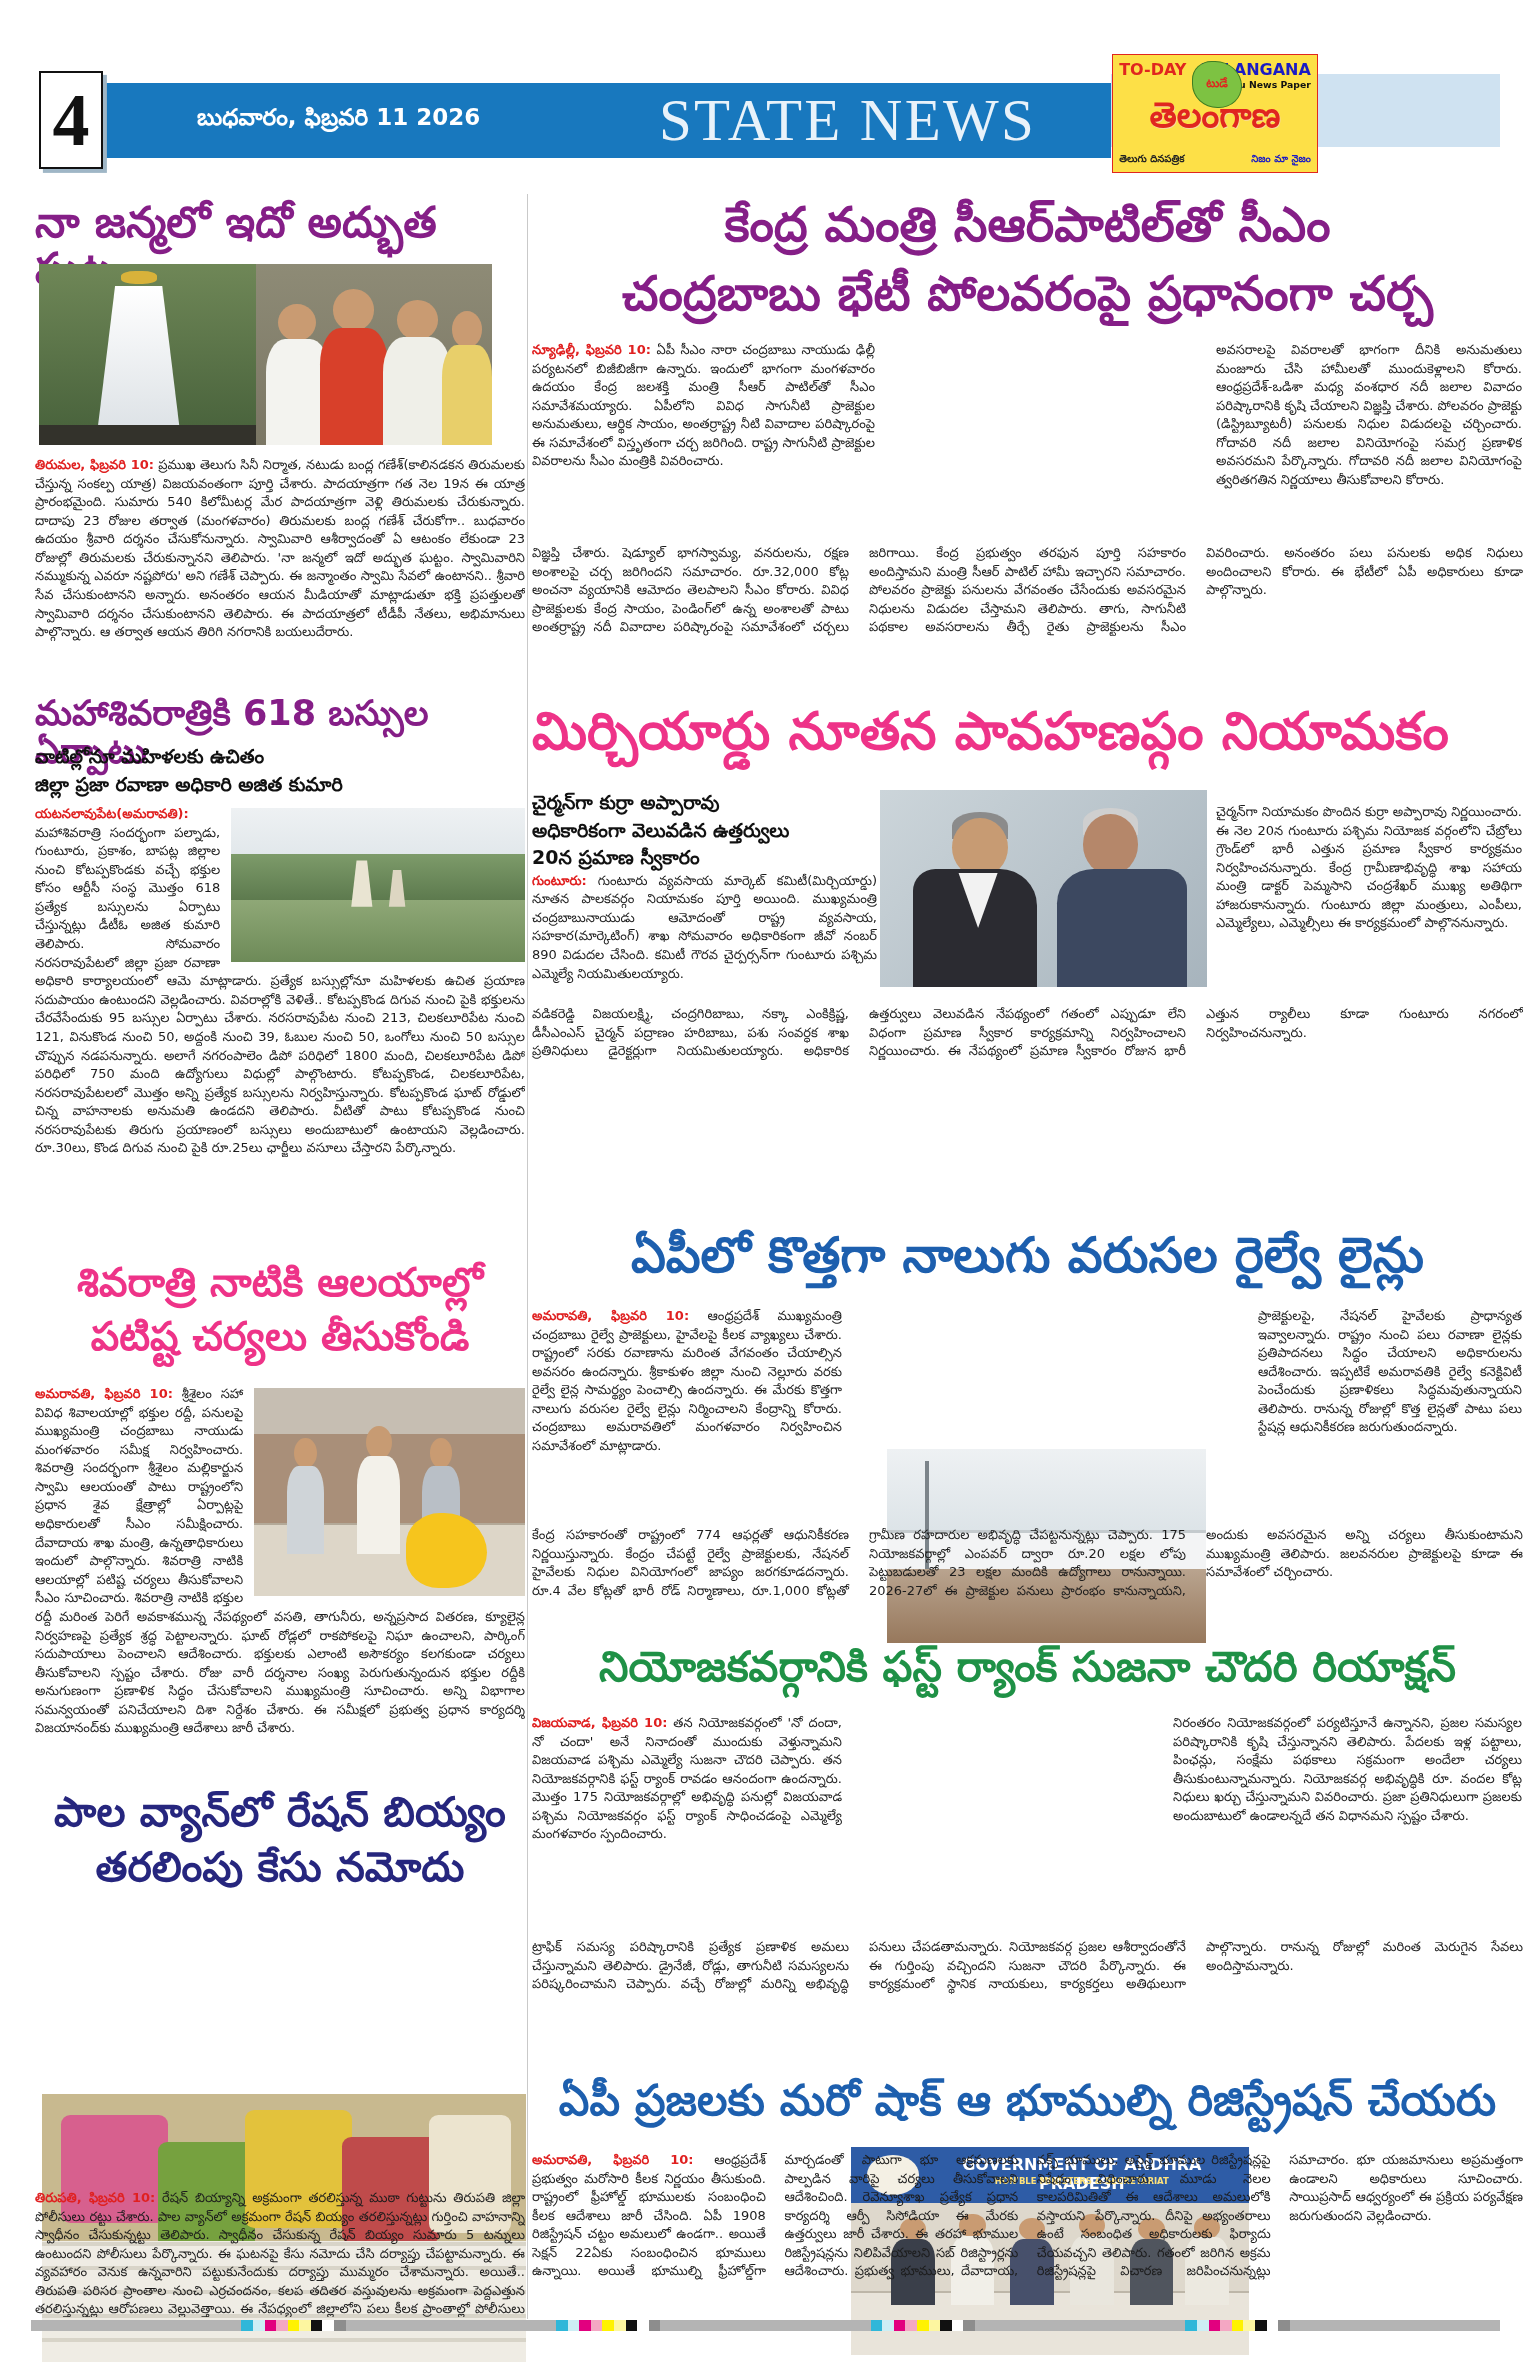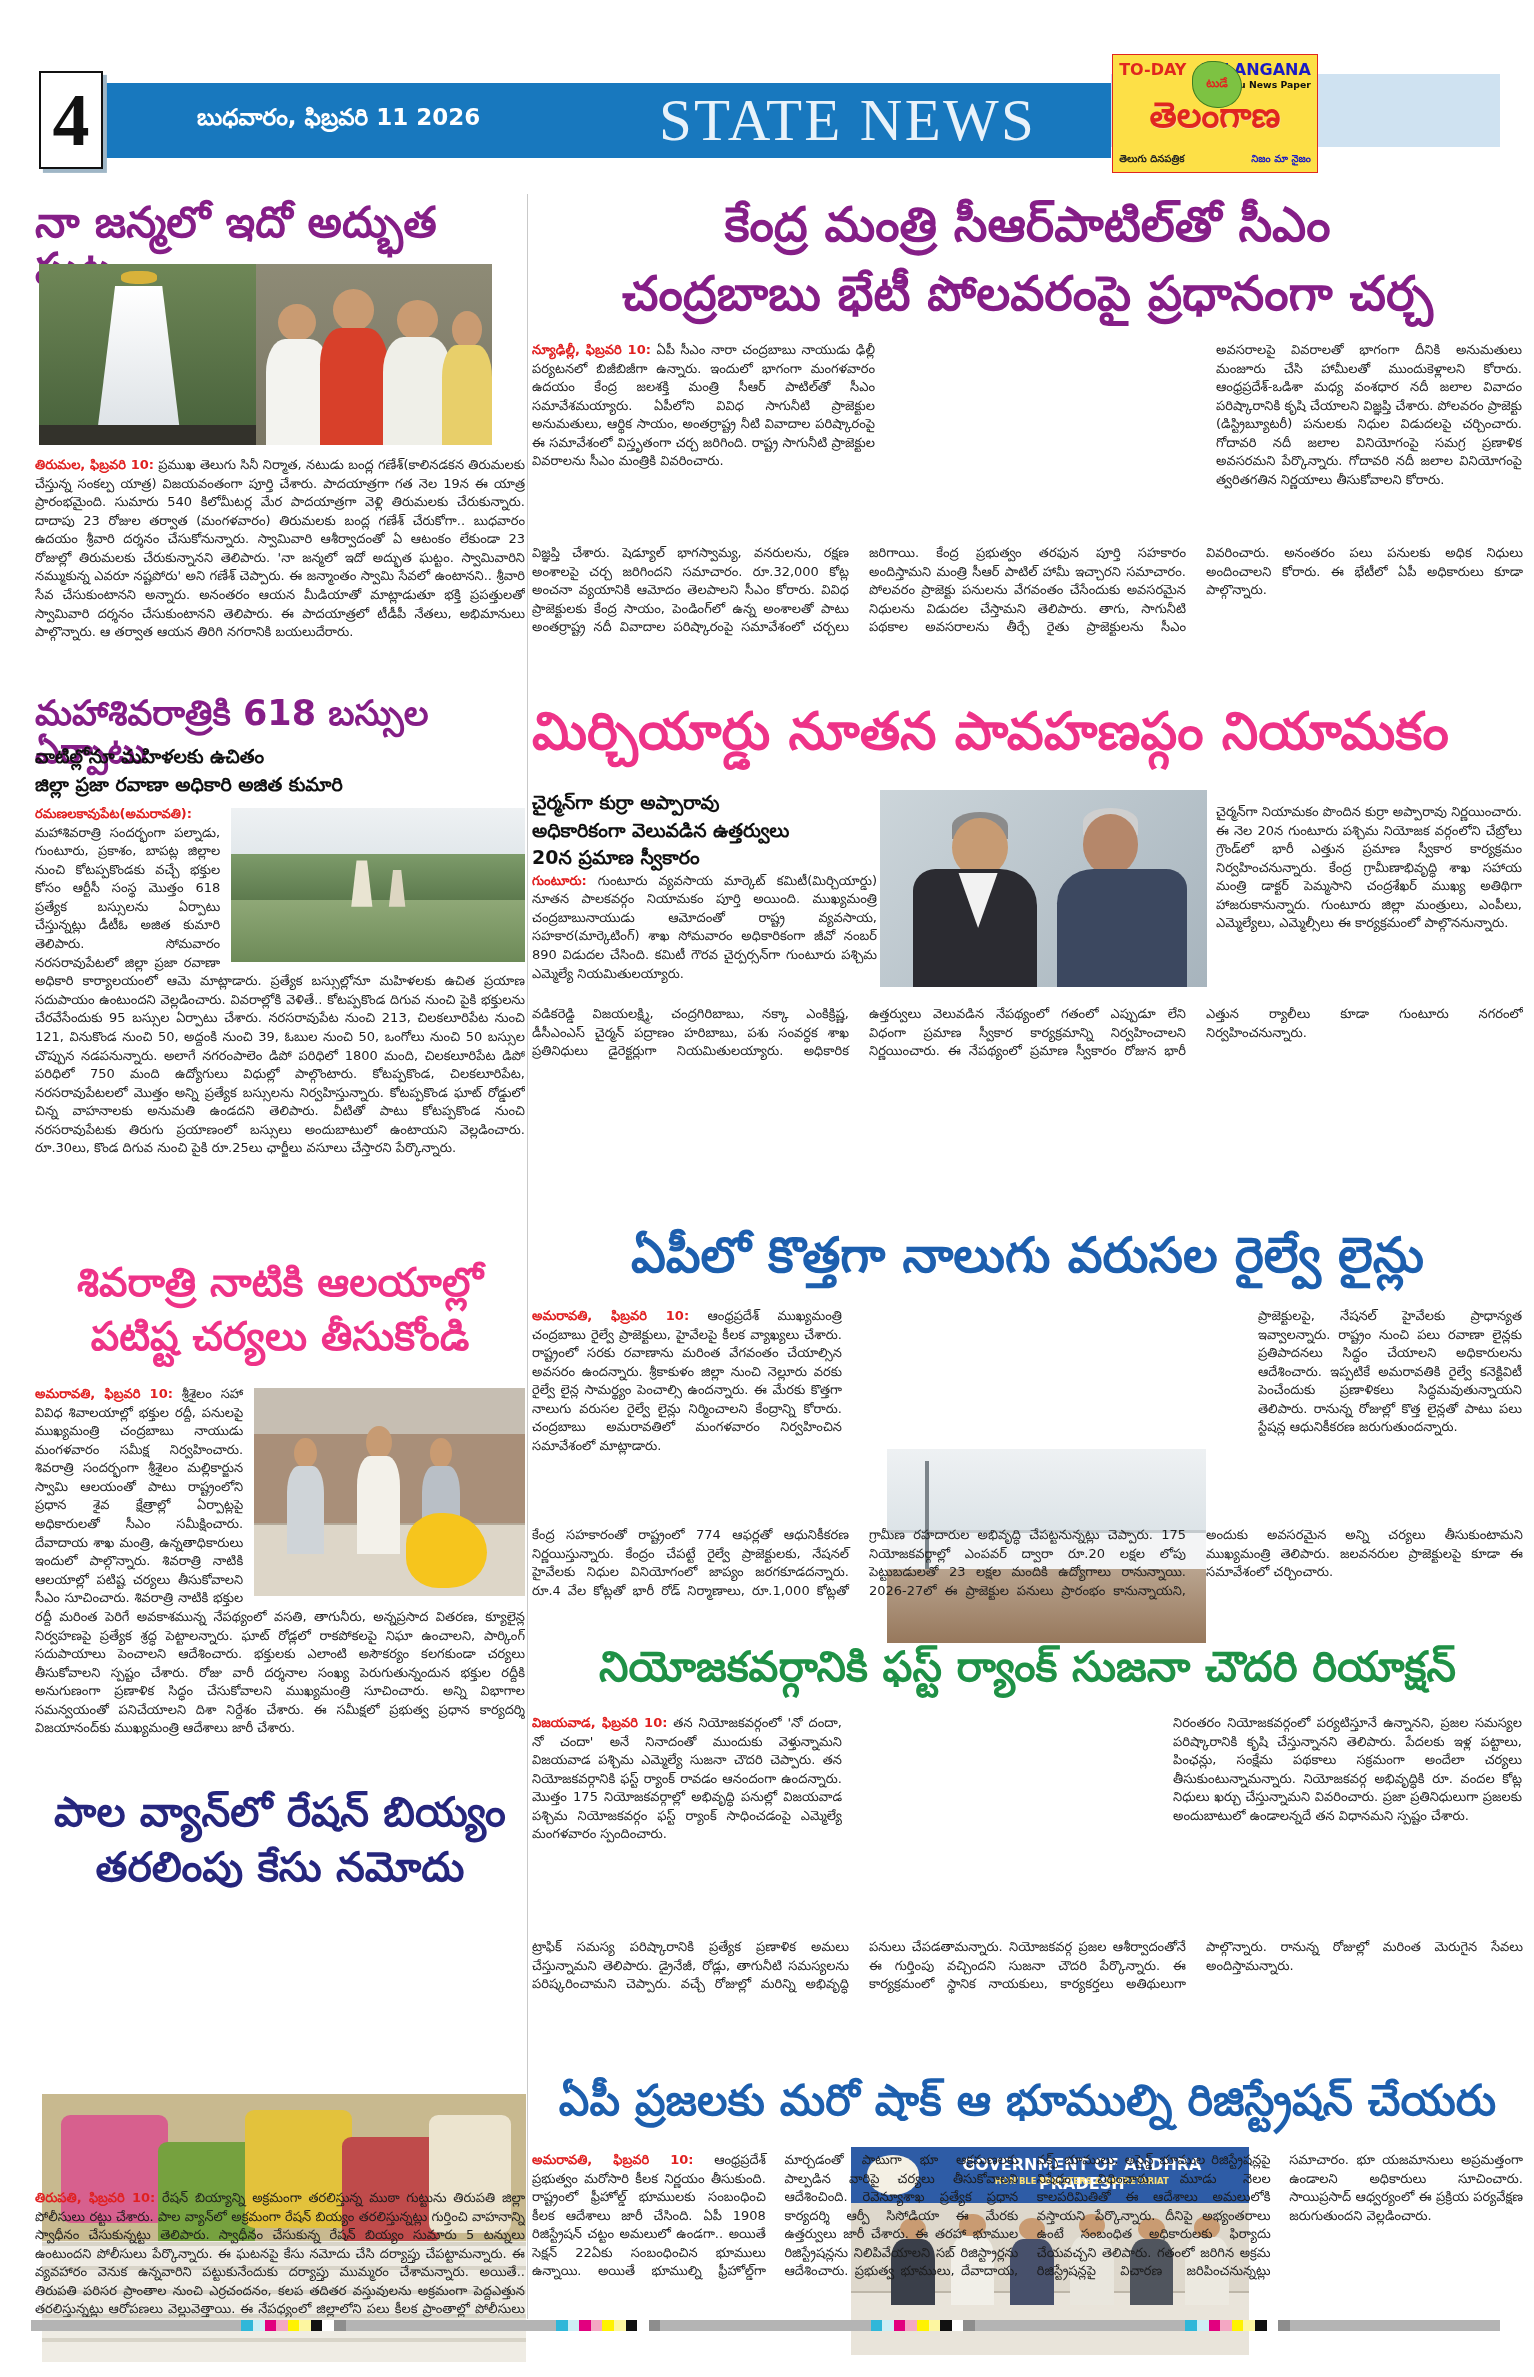--- a/index.html
+++ b/index.html
@@ -147,21 +147,21 @@
     <div class="subhead">జిల్లా ప్రజా రవాణా అధికారి అజిత కుమారి</div>
   </div>
   <div class="abs body-txt" style="left:35px;top:805px;width:490px;height:441px;">
     <div class="ph ph-yard fl-r" style="width:294px;height:154px;">
       <div class="sky"></div>
       <div class="sheds" style="background:linear-gradient(#7d9b6a,#5d7a4e);border:none;height:30%;top:30%;"></div>
       <div class="ground" style="top:60%;height:40%;background:linear-gradient(#8fa877,#6d8a58);"></div>
       <div style="left:40%;top:34%;width:9%;height:30%;background:#e9e4d2;clip-path:polygon(30% 0,70% 0,90% 100%,10% 100%);"></div>
       <div style="left:53%;top:40%;width:7%;height:24%;background:#ddd6c2;clip-path:polygon(30% 0,70% 0,90% 100%,10% 100%);"></div>
     </div>
-    <span class="dateline">రమణలకావుపేట(అమరావతి):</span>
+    <span class="dateline">యటనలావుపేట(అమరావతి):</span>
     <span>మహాశివరాత్రి సందర్భంగా పల్నాడు, గుంటూరు, ప్రకాశం, బాపట్ల జిల్లాల నుంచి కోటప్పకొండకు వచ్చే భక్తుల కోసం ఆర్టీసీ సంస్థ మొత్తం 618 ప్రత్యేక బస్సులను ఏర్పాటు చేస్తున్నట్లు డీటీఓ అజిత కుమారి తెలిపారు. సోమవారం నరసరావుపేటలో జిల్లా ప్రజా రవాణా అధికారి కార్యాలయంలో ఆమె మాట్లాడారు. ప్రత్యేక బస్సుల్లోనూ మహిళలకు ఉచిత ప్రయాణ సదుపాయం ఉంటుందని వెల్లడించారు. వివరాల్లోకి వెళితే.. కోటప్పకొండ దిగువ నుంచి పైకి భక్తులను చేరవేసేందుకు 95 బస్సుల ఏర్పాటు చేశారు. నరసరావుపేట నుంచి 213, చిలకలూరిపేట నుంచి 121, వినుకొండ నుంచి 50, అద్దంకి నుంచి 39, ఓబుల నుంచి 50, ఒంగోలు నుంచి 50 బస్సుల చొప్పున నడపనున్నారు. అలాగే నగరంపాలెం డిపో పరిధిలో 1800 మంది, చిలకలూరిపేట డిపో పరిధిలో 750 మంది ఉద్యోగులు విధుల్లో పాల్గొంటారు. కోటప్పకొండ, చిలకలూరిపేట, నరసరావుపేటలలో మొత్తం అన్ని ప్రత్యేక బస్సులను నిర్వహిస్తున్నారు. కోటప్పకొండ ఘాట్ రోడ్డులో చిన్న వాహనాలకు అనుమతి ఉండదని తెలిపారు. వీటితో పాటు కోటప్పకొండ నుంచి నరసరావుపేటకు తిరుగు ప్రయాణంలో బస్సులు అందుబాటులో ఉంటాయని వెల్లడించారు. రూ.30లు, కొండ దిగువ నుంచి పైకి రూ.25లు ఛార్జీలు వసూలు చేస్తారని పేర్కొన్నారు.</span>
   </div>
 
   <div class="abs hl pink" style="left:35px;top:1255px;width:490px;font-size:40px;text-align:center;line-height:1.35;">శివరాత్రి నాటికి ఆలయాల్లో పటిష్ట చర్యలు తీసుకోండి</div>
   <div class="abs body-txt" style="left:35px;top:1385px;width:490px;height:387px;">
     <div class="ph ph-meet fl-r" style="width:271px;height:208px;">
       <div class="win"></div>
       <div style="left:0;bottom:0;width:100%;height:34%;background:#ddd6c8;border-top:2.3px solid #b3a998;"></div>
       <div class="pr" style="left:38%;top:18%;width:16%;height:62%;">
           <div class="hd" style="background:#c79b73;"></div>

